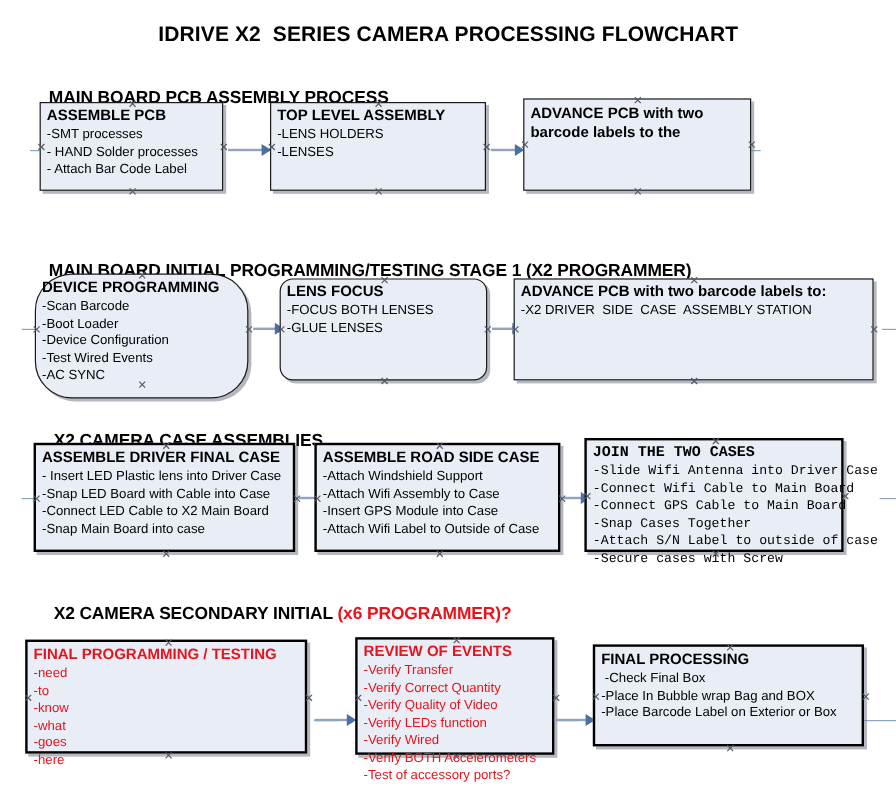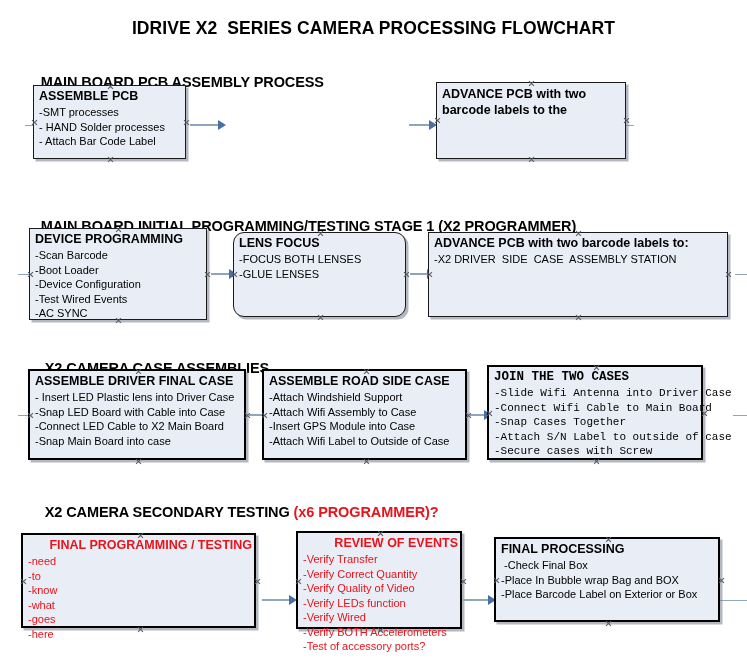--- a/index.html
+++ b/index.html
@@ -71,21 +71,20 @@
   .box-title {
     font-size: 12.5px;
     font-weight: bold;
     color: #000000;
     line-height: 15px;
     white-space: pre;
     margin-bottom: 1px;
   }
   .box-title.red {
     color: #e8131b;
-    text-align: right;
   }
   .box-line {
     font-size: 11px;
     color: #000000;
     line-height: 14.5px;
     white-space: pre;
   }
   .box-line.red {
     color: #e8131b;
   }
@@ -169,20 +168,31 @@
     <div class="handle" style="left:73px; top:-3.5px;"></div>
     <div class="handle" style="left:73px; top:70px;"></div>
     <div class="handle" style="left:149px; top:33px;"></div>
   </div>
 
   <div class="connector" style="left:190px; top:120px; width:36px;">
     <div class="shaft" style="width:30px;"></div>
     <div class="head"></div>
   </div>
 
+  <div class="flow-box" style="left:225px; top:85px; width:180px; height:74px;">
+    <div class="box-inner">
+      <div class="box-title">TOP LEVEL ASSEMBLY</div>
+      <div class="box-line">-LENS HOLDERS</div>
+      <div class="box-line">-LENSES</div>
+    </div>
+    <div class="handle" style="left:-3.5px; top:33px;"></div>
+    <div class="handle" style="left:86px; top:-3.5px;"></div>
+    <div class="handle" style="left:86px; top:70px;"></div>
+    <div class="handle" style="left:176px; top:33px;"></div>
+  </div>
 
   <div class="connector" style="left:409px; top:120px; width:28px;">
     <div class="shaft" style="width:22px;"></div>
     <div class="head"></div>
   </div>
 
   <div class="flow-box" style="left:436px; top:82px; width:190px; height:77px;">
     <div class="box-inner">
       <div class="box-line bold">ADVANCE PCB with two</div>
       <div class="box-line bold">barcode labels to the</div>
@@ -193,21 +203,21 @@
     <div class="handle" style="left:186px; top:34px;"></div>
   </div>
 
   <div class="section-header" style="left:25px; top:202px;">
     <span>MAIN BOARD INITIAL PROGRAMMING/TESTING STAGE 1 (X2 PROGRAMMER)</span>
   </div>
 
   <div class="guide-line" style="left:18px; top:274px; width:12px;"></div>
   <div class="guide-line" style="left:735px; top:274px; width:12px;"></div>
 
-  <div class="flow-box" style="left:29px; top:228px; width:178px; height:92px;">
+  <div class="flow-box" style="left:29px; top:228px; width:178px; height:104px;border-radius:31px;">
     <div class="box-inner">
       <div class="box-title">DEVICE PROGRAMMING</div>
       <div class="box-line">-Scan Barcode</div>
       <div class="box-line">-Boot Loader</div>
       <div class="box-line">-Device Configuration</div>
       <div class="box-line">-Test Wired Events</div>
       <div class="box-line">-AC SYNC</div>
     </div>
     <div class="handle" style="left:-3.5px; top:42px;"></div>
     <div class="handle" style="left:85px; top:-3.5px;"></div>
@@ -291,32 +301,33 @@
   <div class="connector" style="left:470px; top:410px; width:22px;">
     <div class="shaft" style="width:16px;"></div>
     <div class="head"></div>
   </div>
 
   <div class="flow-box thick-border" style="left:487px; top:365px; width:216px; height:95px;font-family:Liberation Mono, monospace;">
     <div class="box-inner">
       <div class="box-title">JOIN THE TWO CASES</div>
       <div class="box-line">-Slide Wifi Antenna into Driver Case</div>
       <div class="box-line">-Connect Wifi Cable to Main Board</div>
+      <div class="box-line">-Connect GPS Cable to Main Board</div>
       <div class="box-line">-Snap Cases Together</div>
       <div class="box-line">-Attach S/N Label to outside of case</div>
       <div class="box-line">-Secure cases with Screw</div>
     </div>
     <div class="handle" style="left:-3.5px; top:43px;"></div>
     <div class="handle" style="left:104px; top:-3.5px;"></div>
     <div class="handle" style="left:104px; top:91px;"></div>
     <div class="handle" style="left:212px; top:43px;"></div>
   </div>
 
   <div class="section-header" style="left:29px; top:488px;">
-    <span>X2 CAMERA SECONDARY TESTING </span><span class="hl-red">(x6 PROGRAMMER)?</span>
+    <span>X2 CAMERA SECONDARY INITIAL </span><span class="hl-red">(x6 PROGRAMMER)?</span>
   </div>
 
   <div class="guide-line" style="left:262px; top:600px; width:20px;"></div>
   <div class="guide-line" style="left:462px; top:600px; width:20px;"></div>
   <div class="guide-line" style="left:719px; top:600px; width:28px;"></div>
 
   <div class="flow-box thick-border" style="left:21px; top:533px; width:235px; height:95px;">
     <div class="box-inner">
       <div class="box-title red">FINAL PROGRAMMING / TESTING</div>
       <div class="box-line red">-need</div>

